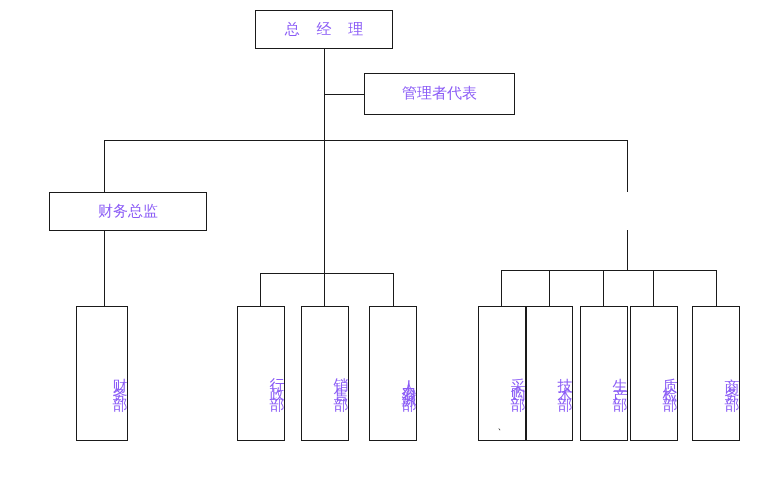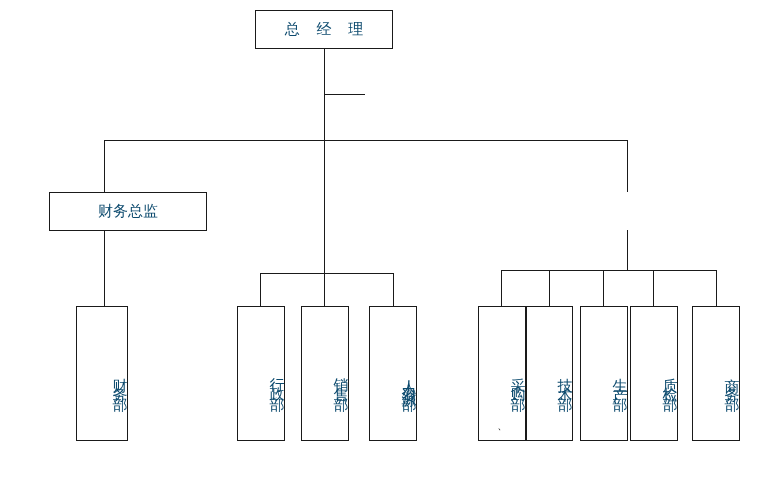--- a/index.html
+++ b/index.html
@@ -18,21 +18,21 @@
     overflow: hidden;
   }
   .node {
     position: absolute;
     box-sizing: border-box;
     border: 1px solid #1a1a1a;
     background: #ffffff;
     display: flex;
     align-items: center;
     justify-content: center;
-    color: #0c4a6e;
+    color: #8b5cf6;
     font-size: 15px;
     line-height: 1.05;
     z-index: 2;
   }
   .node.horizontal {
     letter-spacing: 0px;
   }
   .node.spaced {
     letter-spacing: 6px;
     text-indent: 6px;
@@ -96,20 +96,23 @@
   <div class="line v" style="left:501px; top:270px; height:36px;"></div>
   <div class="line v" style="left:549px; top:270px; height:36px;"></div>
   <div class="line v" style="left:603px; top:270px; height:36px;"></div>
   <div class="line v" style="left:653px; top:270px; height:36px;"></div>
   <div class="line v" style="left:716px; top:270px; height:36px;"></div>
 
   <div class="node horizontal spaced" style="left:255px; top:10px; width:138px; height:39px;">
     <span>总 经 理</span>
   </div>
 
+  <div class="node horizontal" style="left:364px; top:73px; width:151px; height:42px;">
+    <span>管理者代表</span>
+  </div>
 
   <div class="node horizontal" style="left:49px; top:192px; width:158px; height:39px;">
     <span>财务总监</span>
   </div>
 
 
   <div class="node vertical" style="left:76px; top:306px; width:52px; height:135px;">
     <span class="vtext">财务部</span>
   </div>
 

